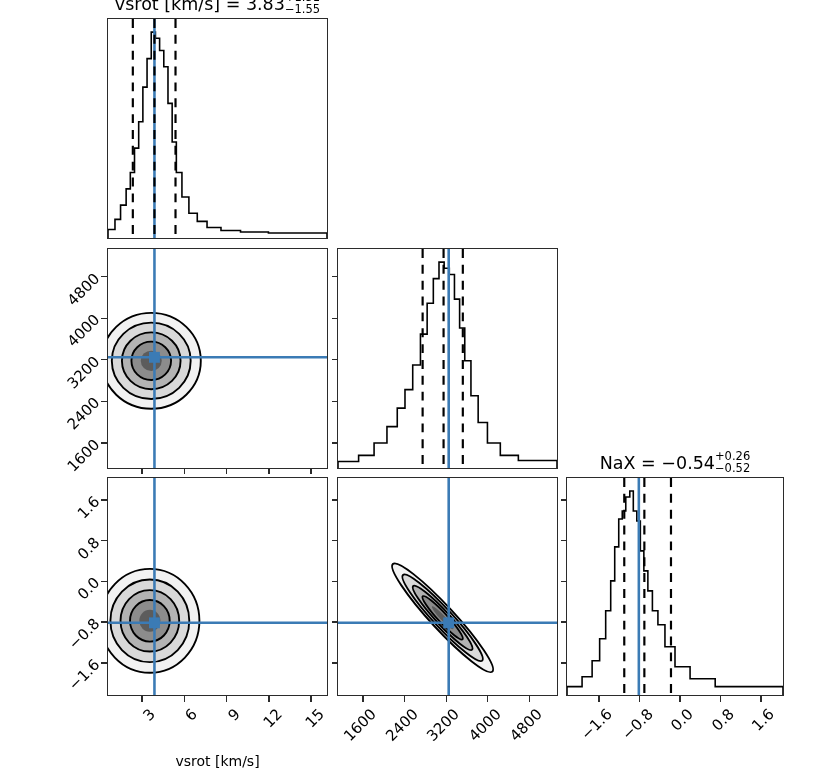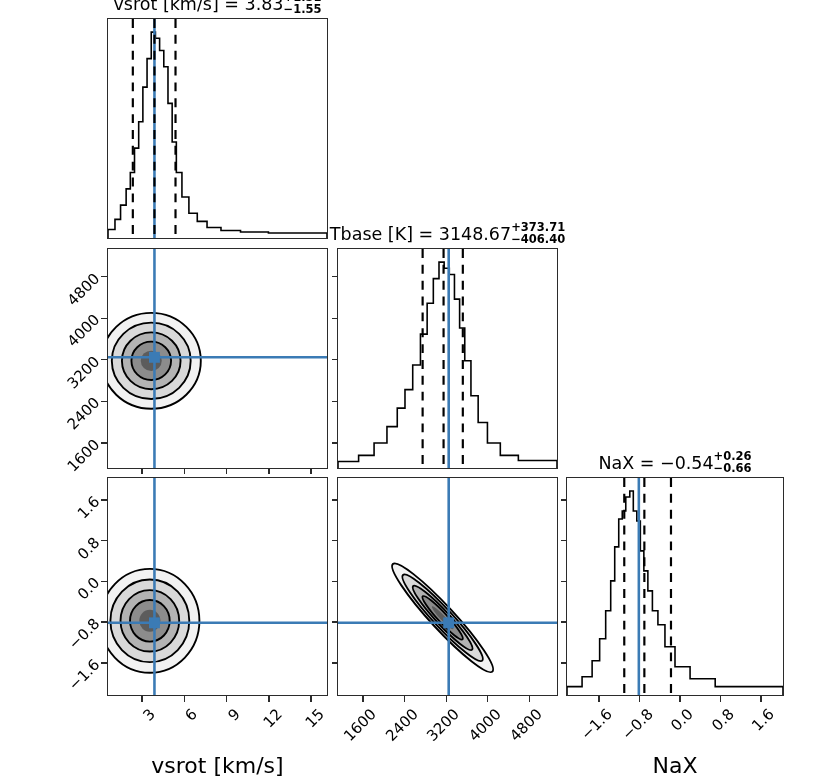--- a/index.html
+++ b/index.html
@@ -9,24 +9,24 @@
     color:#000000;
   }
   #corner-plot{position:absolute;left:0;top:0;width:827px;height:646px;}
   .panel{position:absolute;box-sizing:border-box;border:1.4px solid #2b2b2b;background:#ffffff;overflow:hidden;}
   svg.plot{display:block;width:100%;height:100%;}
   .title{
     position:absolute;text-align:center;white-space:nowrap;
     font-size:17.5px;color:#000;line-height:1.05;
   }
   .supsub{display:inline-block;vertical-align:middle;position:relative;top:-1px;font-size:11.5px;line-height:1.02;text-align:left;}
-  .supsub span{display:block;font-weight:bold;}
+  .supsub span{display:block;}
   .axlabel{
     position:absolute;text-align:center;white-space:nowrap;
-    font-size:22px;color:#000;
+    font-size:14px;color:#000;
   }
   .tick-x{
     position:absolute;font-size:15px;color:#000;white-space:nowrap;
     transform-origin:right top;transform:rotate(-45deg);
     text-align:right;
   }
   .tick-y{
     position:absolute;font-size:15px;color:#000;white-space:nowrap;
     transform-origin:right center;transform:rotate(-45deg);
     text-align:right;
@@ -112,22 +112,21 @@
     <div class="panel" style="left:566px;top:477px;width:218px;height:219px;">
       <svg class="plot" viewBox="0 0 218 219" preserveAspectRatio="none">
         <path d="M0.00,219.00 L0.00,210.59 L15.21,210.59 L15.21,200.52 L25.35,200.52 L25.35,184.40 L32.95,184.40 L32.95,162.24 L39.04,162.24 L39.04,134.03 L44.11,134.03 L44.11,103.81 L48.16,103.81 L48.16,69.55 L52.22,69.55 L52.22,41.35 L55.77,41.35 L55.77,33.29 L59.32,33.29 L59.32,19.18 L63.37,19.18 L63.37,13.14 L66.92,13.14 L66.92,33.29 L70.47,33.29 L70.47,43.36 L74.02,43.36 L74.02,73.58 L77.57,73.58 L77.57,93.73 L81.62,93.73 L81.62,113.88 L86.19,113.88 L86.19,134.03 L91.76,134.03 L91.76,148.13 L98.86,148.13 L98.86,170.29 L109.00,170.29 L109.00,190.44 L124.21,190.44 L124.21,202.53 L149.56,202.53 L149.56,210.59 L218.00,210.59 L218.00,219.00" fill="none" stroke="#000000" stroke-width="1.6" stroke-linejoin="miter"></path>
         <line x1="72.49767441860466" y1="0" x2="72.49767441860466" y2="219" stroke="#3b7bb5" stroke-width="2.6"></line>
         <line x1="57.795348837209296" y1="0" x2="57.795348837209296" y2="219" stroke="#000000" stroke-width="2.2" stroke-dasharray="9,7"></line>
         <line x1="78.07441860465117" y1="0" x2="78.07441860465117" y2="219" stroke="#000000" stroke-width="2.2" stroke-dasharray="9,7"></line>
         <line x1="104.94418604651163" y1="0" x2="104.94418604651163" y2="219" stroke="#000000" stroke-width="2.2" stroke-dasharray="9,7"></line>
       </svg>
     </div>
     <div class="title" style="left:27px;top:-7px;width:381px;"><span>vsrot [km/s] = </span><span>3.83</span><span class="supsub"><span>+1.51</span><span>−1.55</span></span></div>
-    <div class="title" style="left:257px;top:223px;width:381px;"><span>Tbase [K] = </span><span>3148.67</span><span class="supsub"><span>+373.71</span><span>−406.40</span></span></div>
-    <div class="title" style="left:486px;top:452px;width:378px;"><span>NaX = </span><span>−0.54</span><span class="supsub"><span>+0.26</span><span>−0.66</span></span></div>
+    <div class="title" style="left:486px;top:452px;width:378px;"><span>NaX = </span><span>−0.54</span><span class="supsub"><span>+0.26</span><span>−0.52</span></span></div>
     <div class="tickmark" style="left:141.4910828025478px;top:696px;width:1.4px;height:6px;"></div>
     <div class="tick-x" style="left:98.19108280254778px;top:705px;width:48px;">3</div>
     <div class="tickmark" style="left:183.72038216560512px;top:696px;width:1.4px;height:6px;"></div>
     <div class="tick-x" style="left:140.4203821656051px;top:705px;width:48px;">6</div>
     <div class="tickmark" style="left:225.94968152866244px;top:696px;width:1.4px;height:6px;"></div>
     <div class="tick-x" style="left:182.64968152866243px;top:705px;width:48px;">9</div>
     <div class="tickmark" style="left:268.17898089171973px;top:696px;width:1.4px;height:6px;"></div>
     <div class="tick-x" style="left:224.87898089171972px;top:705px;width:48px;">12</div>
     <div class="tickmark" style="left:310.4082802547771px;top:696px;width:1.4px;height:6px;"></div>
     <div class="tick-x" style="left:267.10828025477707px;top:705px;width:48px;">15</div>
@@ -145,21 +144,20 @@
     <div class="tickmark" style="left:598.253488372093px;top:696px;width:1.4px;height:6px;"></div>
     <div class="tick-x" style="left:554.953488372093px;top:705px;width:48px;">−1.6</div>
     <div class="tickmark" style="left:638.8116279069767px;top:696px;width:1.4px;height:6px;"></div>
     <div class="tick-x" style="left:595.5116279069767px;top:705px;width:48px;">−0.8</div>
     <div class="tickmark" style="left:679.3697674418604px;top:696px;width:1.4px;height:6px;"></div>
     <div class="tick-x" style="left:636.0697674418604px;top:705px;width:48px;">0.0</div>
     <div class="tickmark" style="left:719.9279069767441px;top:696px;width:1.4px;height:6px;"></div>
     <div class="tick-x" style="left:676.6279069767442px;top:705px;width:48px;">0.8</div>
     <div class="tickmark" style="left:760.4860465116278px;top:696px;width:1.4px;height:6px;"></div>
     <div class="tick-x" style="left:717.1860465116279px;top:705px;width:48px;">1.6</div>
-    <div class="axlabel" style="left:566px;top:753px;width:218px;">NaX</div>
     <div class="tickmark" style="left:101px;top:442.3px;width:6px;height:1.4px;"></div>
     <div class="tick-y" style="left:43px;top:433px;width:54px;">1600</div>
     <div class="tickmark" style="left:101px;top:400.7px;width:6px;height:1.4px;"></div>
     <div class="tick-y" style="left:43px;top:391.4px;width:54px;">2400</div>
     <div class="tickmark" style="left:101px;top:359.1px;width:6px;height:1.4px;"></div>
     <div class="tick-y" style="left:43px;top:349.8px;width:54px;">3200</div>
     <div class="tickmark" style="left:101px;top:317.5px;width:6px;height:1.4px;"></div>
     <div class="tick-y" style="left:43px;top:308.2px;width:54px;">4000</div>
     <div class="tickmark" style="left:101px;top:275.90000000000003px;width:6px;height:1.4px;"></div>
     <div class="tick-y" style="left:43px;top:266.6px;width:54px;">4800</div>

